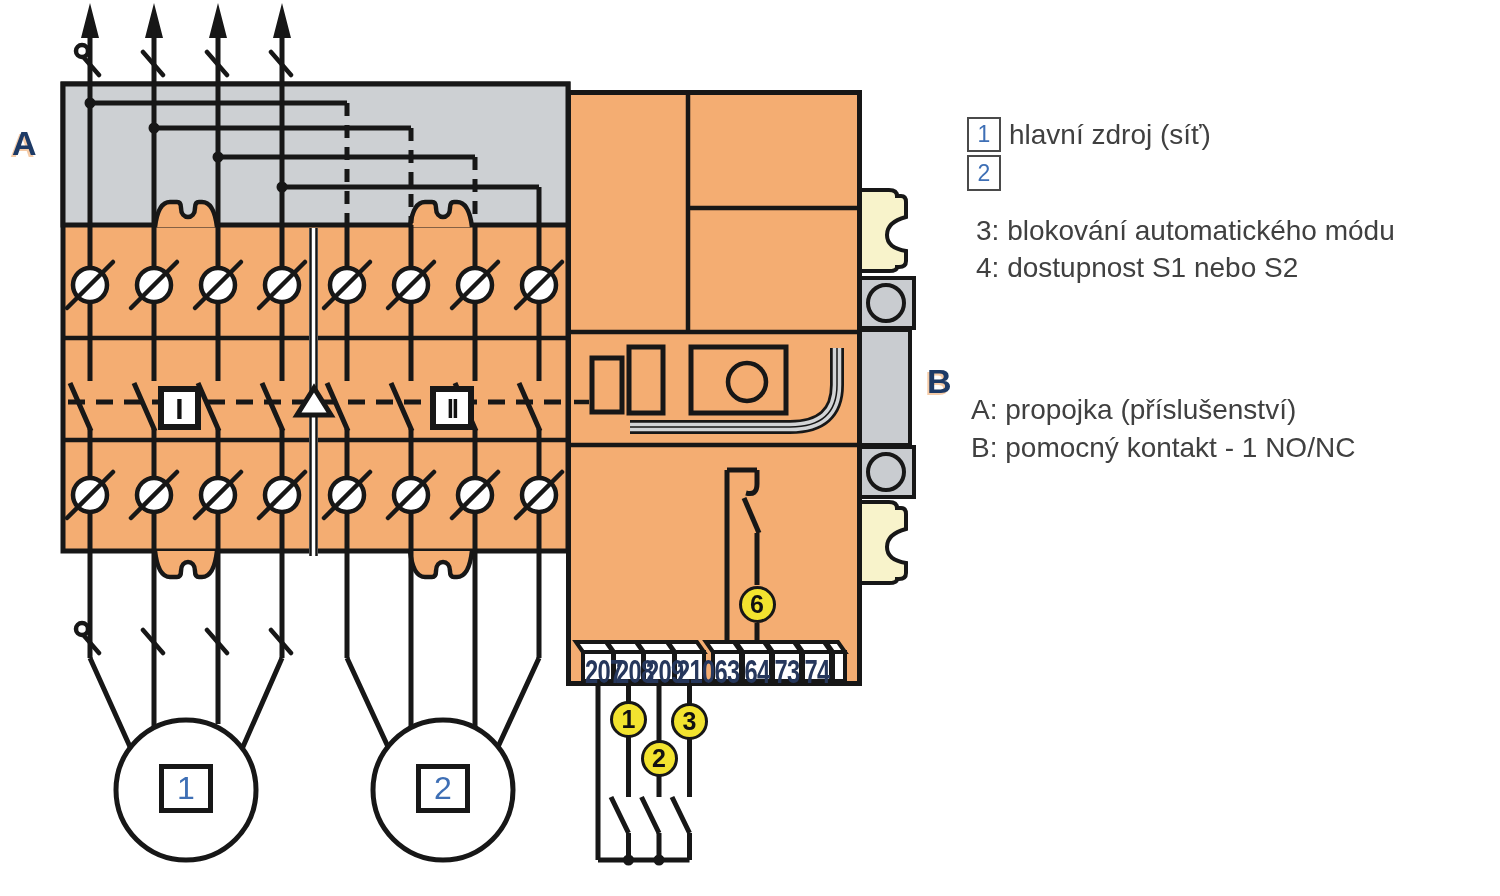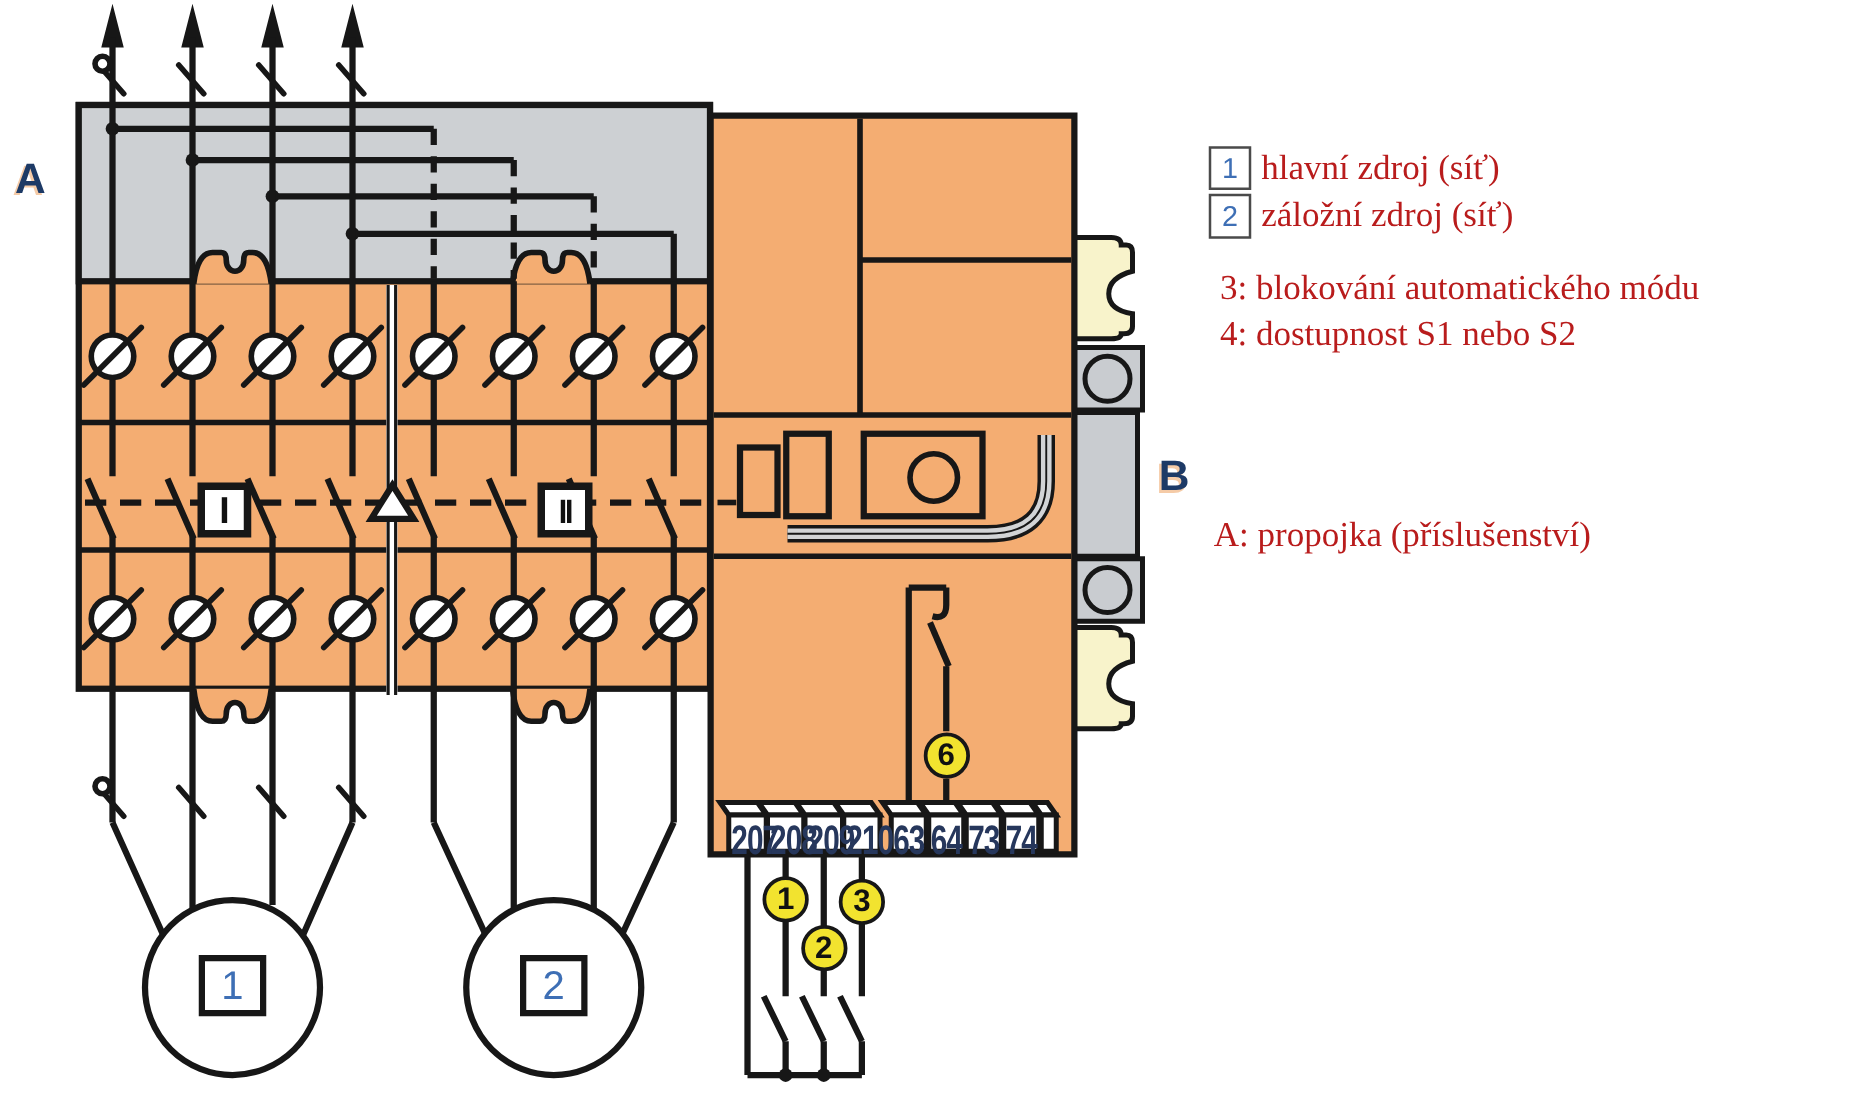--- a/index.html
+++ b/index.html
@@ -10,21 +10,21 @@
   .ln{stroke:#171717;stroke-width:5;fill:none;}
   .ln4{stroke:#171717;stroke-width:4.5;fill:none;}
   .lnc{stroke:#171717;stroke-width:4.5;fill:none;stroke-linecap:round;}
   .dash{stroke-dasharray:13 9;}
   .dashL{stroke-dasharray:17 11;}
   .fillb{fill:#171717;stroke:none;}
   .wht{fill:#fff;stroke:#171717;stroke-width:5;}
   .term{fill:#fff;stroke:#171717;stroke-width:4.5;}
   
   .ov{position:absolute;white-space:nowrap;}
-  .serif{font-family:Liberation Serif, serif;font-size:28px;color:#b91c1c;}
+  .serif{font-family:Liberation Sans, sans-serif;font-size:28px;color:#404040;}
   .biglbl{font-family:"Liberation Sans",sans-serif;font-weight:bold;font-size:34px;color:#1d3a66;
           text-shadow:-2px 2px 0 rgba(232,140,60,.45);}
   .lbox{position:absolute;width:30px;height:31px;border:2.5px solid #4a4a4a;background:#fff;
         display:flex;align-items:center;justify-content:center;
         font-family:"Liberation Sans",sans-serif;font-size:23px;color:#3e6fb5;}
   .lrow{line-height:37px;}
   .arow{line-height:38px;}
   .badge{position:absolute;width:31px;height:31px;border:3px solid #171717;border-radius:50%;
          background:#f2e32f;display:flex;align-items:center;justify-content:center;
          font-weight:bold;font-size:25px;color:#111;}
@@ -177,29 +177,29 @@
 <div class="ov biglbl" style="left:12px;top:124px;">A</div>
 <div class="ov biglbl" style="left:927px;top:362px;">B</div>
 
 <div class="lbox" style="left:967px;top:117px;">
   <span>1</span>
 </div>
 <div class="ov serif" style="left:1009px;top:119px;">hlavní zdroj (síť)</div>
 <div class="lbox" style="left:967px;top:155px;height:32px;">
   <span>2</span>
 </div>
-<div class="ov serif" style="left:1009px;top:157px;">záložní zdroj (síť)</div>
 
 <div class="ov serif" style="left:976px;top:212px;">
   <div class="lrow">3: blokování automatického módu</div>
   <div class="lrow">4: dostupnost S1 nebo S2</div>
 </div>
 
-<div class="ov serif" style="left:971px;top:391px;margin-top:19px;">
+<div class="ov serif" style="left:971px;top:391px;">
   <div class="arow">A: propojka (příslušenství)</div>
+  <div class="arow">B: pomocný kontakt - 1 NO/NC</div>
 </div>
 
 <div class="ov postxt" style="left:161px;top:392px;width:37px;font-size:30px;">I</div>
 <div class="ov postxt" style="left:433px;top:394px;width:38px;font-size:27px;letter-spacing:-2px;transform:scaleX(.9);">II</div>
 
 <div class="srcbox" style="left:159px;top:764px;">
   <span>1</span>
 </div>
 <div class="srcbox" style="left:416px;top:764px;">
   <span>2</span>

